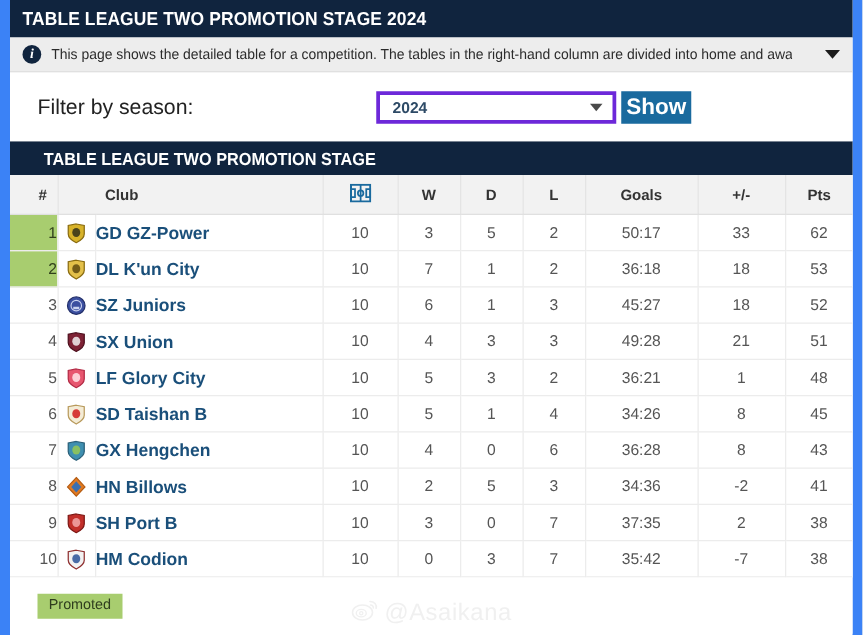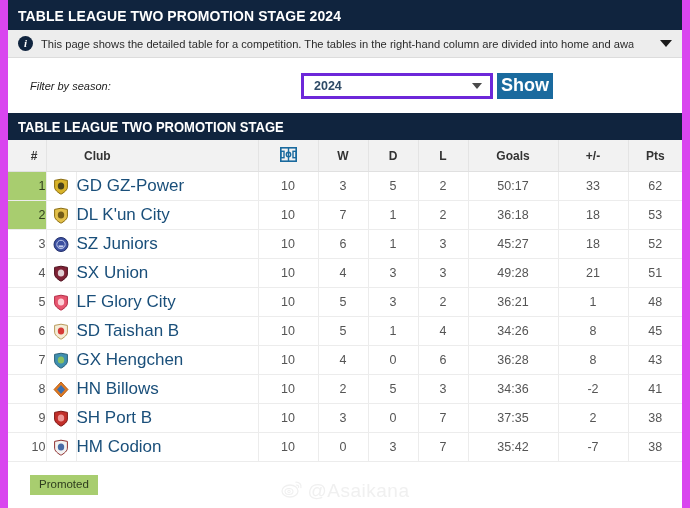--- a/index.html
+++ b/index.html
@@ -12,21 +12,21 @@
     height: 508px;
     overflow: hidden;
     font-family: "Liberation Sans", sans-serif;
     -webkit-font-smoothing: antialiased;
   }
 
   .page {
     position: relative;
     width: 690px;
     height: 508px;
-    background: #d946ef;
+    background: #3b82f6;
     box-sizing: border-box;
   }
 
   .content {
     position: absolute;
     left: 8px;
     top: 0px;
     width: 674px;
     background: #ffffff;
     min-height: 508px;
@@ -104,24 +104,23 @@
   .filter-area {
     background: #ffffff;
     height: 55px;
     display: flex;
     align-items: center;
     padding: 0 14px 0 22px;
     box-sizing: border-box;
     position: relative;
   }
   .filter-label {
-    font-size: 11px;
+    font-size: 17px;
     color: #222222;
     font-weight: normal;
-    font-style: italic;
   }
   .select-wrap {
     position: absolute;
     left: 293px;
     width: 192px;
     height: 26px;
     border: 3px solid #6d28d9;
     background: #ffffff;
     display: flex;
     align-items: center;
@@ -158,21 +157,21 @@
     cursor: pointer;
     font-family: Liberation Sans, sans-serif;
   }
 
   
   .table-title-bar {
     background: #10243e;
     height: 27px;
     display: flex;
     align-items: center;
-    padding: 0 10px;
+    padding: 0 27px;
     box-sizing: border-box;
   }
   .table-title-bar .title {
     color: #ffffff;
     font-size: 14px;
     font-weight: bold;
     text-transform: uppercase;
     transform: scaleX(0.93);
     transform-origin: left center;
     white-space: nowrap;
@@ -241,22 +240,22 @@
     border-right: none;
     padding: 0;
   }
   td.cell-club {
     text-align: left;
     padding-left: 6px;
     border-right: 1px solid #ececec;
   }
   td.cell-club a {
     color: #1a4f7a;
-    font-size: 17px;
-    font-weight: normal;
+    font-size: 14px;
+    font-weight: bold;
     text-decoration: none;
     cursor: pointer;
     text-align: center;
   }
   td.cell-num { text-align: center; }
 
   
   .pitch-icon { display: inline-block; vertical-align: middle; }
 
   

